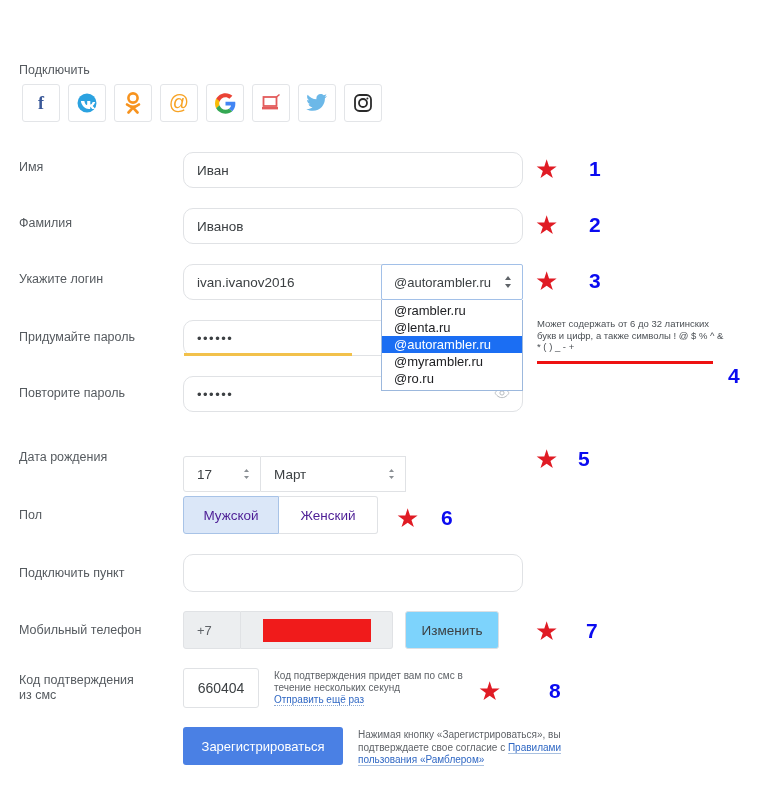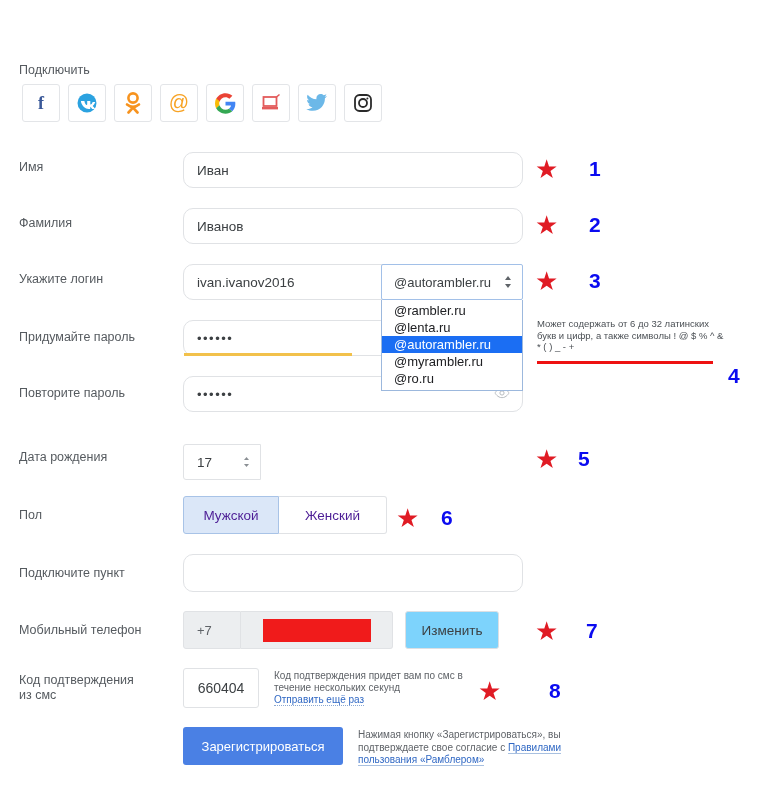--- a/index.html
+++ b/index.html
@@ -157,21 +157,21 @@
   }
   .dd-item.sel {
     background: #1b6ef3;
     color: #ffffff;
   }
 
   
   .date-wrap {
     position: absolute;
     left: 183px;
-    top: 4px;
+    top: 16px;
     display: flex;
   }
   .date-sel {
     box-sizing: border-box;
     height: 36px;
     border: 1px solid #e0e2e5;
     background: #fff;
     font-size: 13.5px;
     color: #3c4043;
     display: flex;
@@ -201,21 +201,21 @@
     background: #fff;
     border: 1px solid #e0e2e5;
   }
   .gbtn.male {
     width: 96px;
     background: #dbe7f8;
     border: 1px solid #a8c3e7;
     border-radius: 3px 0 0 3px;
   }
   .gbtn.female {
-    width: 108px;
+    width: 99px;
     border-left: none;
     border-radius: 0 3px 3px 0;
   }
 
   
   .phone-wrap {
     position: absolute;
     left: 183px;
     top: 0;
     display: flex;
@@ -500,33 +500,42 @@
     <div class="date-wrap">
       <div class="date-sel d">
         <span>17</span>
         <span class="spinner">
           <svg width="7" height="12" viewBox="0 0 7 12">
               <path d="M3.5 1 L6 4 L1 4 Z" fill="#8a8f94"></path>
               <path d="M3.5 11 L6 8 L1 8 Z" fill="#8a8f94"></path>
             </svg>
         </span>
       </div>
+      <div class="date-sel m">
+        <span>Март</span>
+        <span class="spinner">
+          <svg width="7" height="12" viewBox="0 0 7 12">
+              <path d="M3.5 1 L6 4 L1 4 Z" fill="#8a8f94"></path>
+              <path d="M3.5 11 L6 8 L1 8 Z" fill="#8a8f94"></path>
+            </svg>
+        </span>
+      </div>
     </div>
   </div>
 
   <div class="row" style="top:496px">
     <div class="lbl" style="top:12px">Пол</div>
     <div class="gender">
       <div class="gbtn male">Мужской</div>
       <div class="gbtn female">Женский</div>
     </div>
   </div>
 
   <div class="row" style="top:554px">
-    <div class="lbl" style="top:12px">Подключите пункт</div>
+    <div class="lbl" style="top:12px">Подключить пункт</div>
     <div class="field" style="height:38px"></div>
   </div>
 
   <div class="row" style="top:611px">
     <div class="lbl" style="top:12px">Мобильный телефон</div>
     <div class="phone-wrap">
       <div class="phone-code">+7</div>
       <div class="phone-num">
         <span class="redaction"></span>
       </div>

